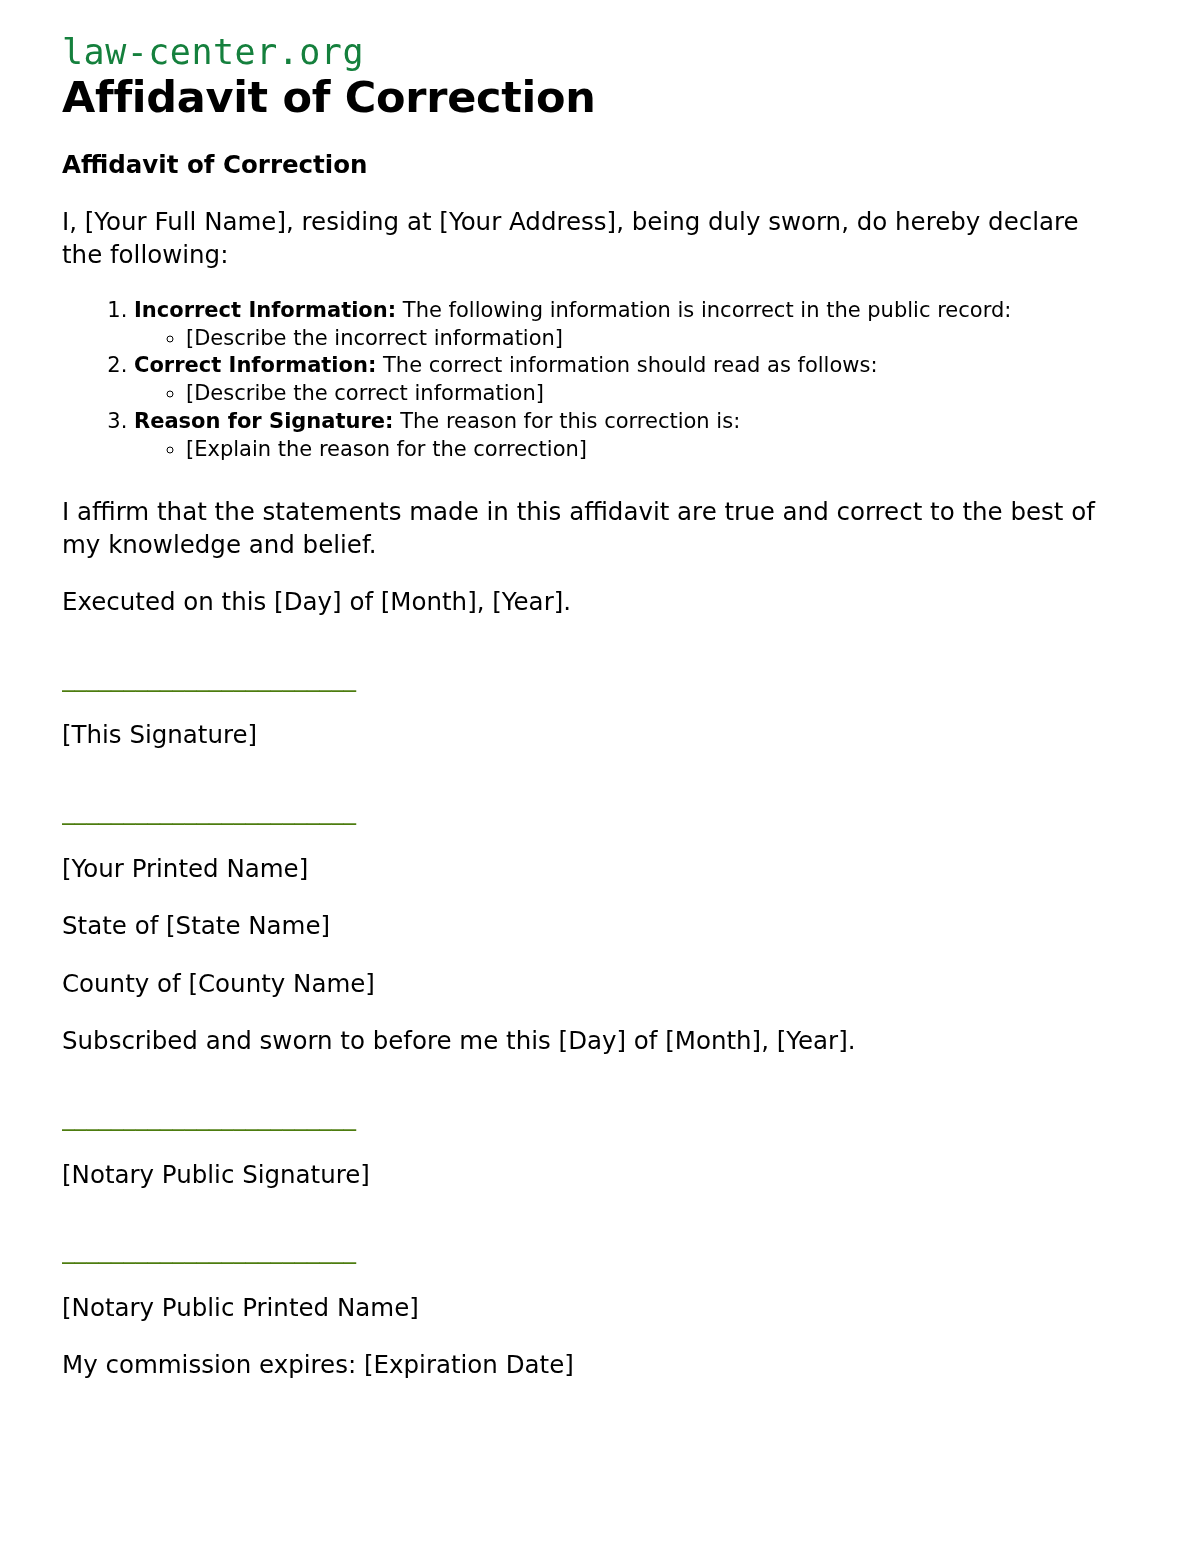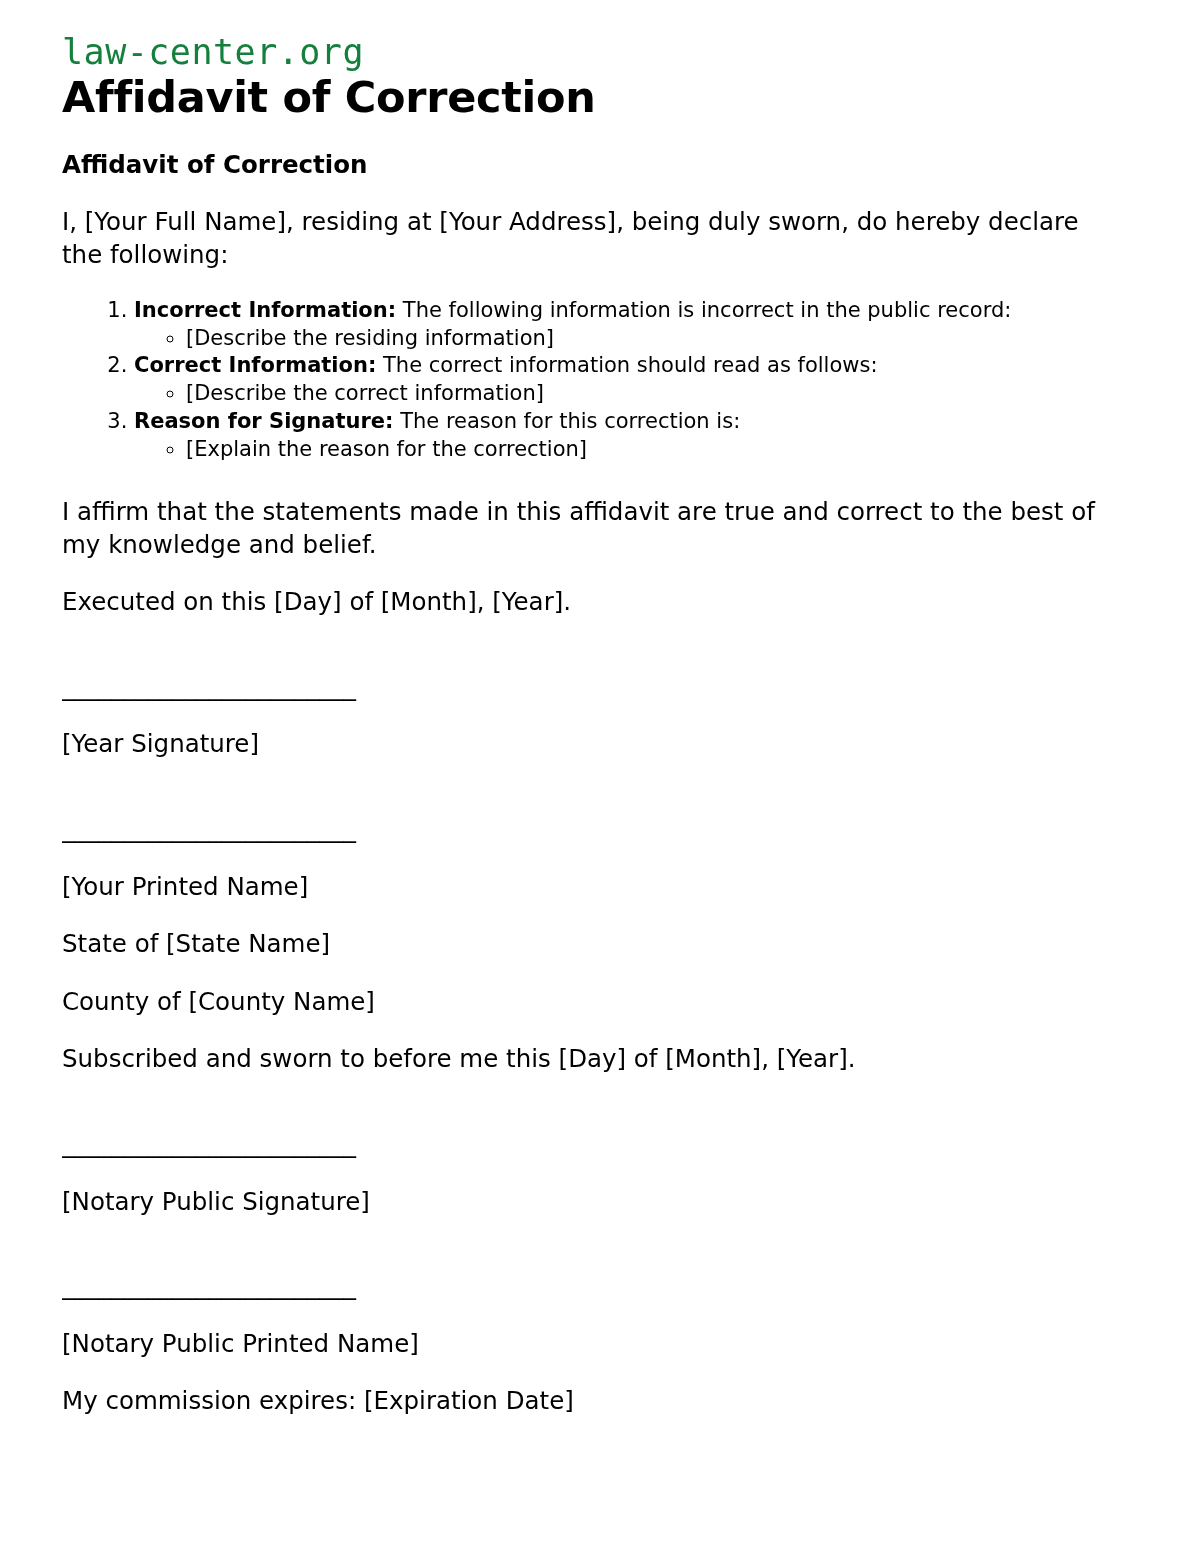--- a/index.html
+++ b/index.html
@@ -74,24 +74,24 @@
     padding-left: 52px;
   }
   ul.sub > li {
     margin: 0;
     padding: 0;
   }
   .rule {
     font-size: 24.5px;
     line-height: 1.33;
     letter-spacing: 0;
-    margin: 9px 0 25px 0;
+    margin: 0 0 25px 0;
     white-space: nowrap;
     overflow: hidden;
-    color: #000000;
+    color: #4d7c0f;
     font-family: "DejaVu Sans", sans-serif;
   }
   .spacer-top {
     height: 18px;
   }
 </style>
 </head>
 <body>
 
 <div class="page">
@@ -103,21 +103,21 @@
 
 
     <h2 class="subhead">Affidavit of Correction</h2>
 
     <p class="para">I, [Your Full Name], residing at [Your Address], being duly sworn, do hereby declare the following:</p>
 
     <ol class="steps">
       <li>
         <span class="lead">Incorrect Information:</span><span> The following information is incorrect in the public record:</span>
         <ul class="sub">
-          <li>[Describe the residing information]</li>
+          <li>[Describe the incorrect information]</li>
         </ul>
       </li>
       <li>
         <span class="lead">Correct Information:</span><span> The correct information should read as follows:</span>
         <ul class="sub">
           <li>[Describe the correct information]</li>
         </ul>
       </li>
       <li>
         <span class="lead">Reason for Signature:</span><span> The reason for this correction is:</span>
@@ -127,21 +127,21 @@
       </li>
     </ol>
 
     <p class="para">I affirm that the statements made in this affidavit are true and correct to the best of my knowledge and belief.</p>
 
     <p class="para">Executed on this [Day] of [Month], [Year].</p>
 
     <div class="spacer-top"></div>
 
     <div class="rule">________________________</div>
-    <p class="para">[Year Signature]</p>
+    <p class="para">[This Signature]</p>
 
     <div class="spacer-top"></div>
 
     <div class="rule">________________________</div>
     <p class="para">[Your Printed Name]</p>
 
     <p class="para">State of [State Name]</p>
     <p class="para">County of [County Name]</p>
     <p class="para">Subscribed and sworn to before me this [Day] of [Month], [Year].</p>
 

